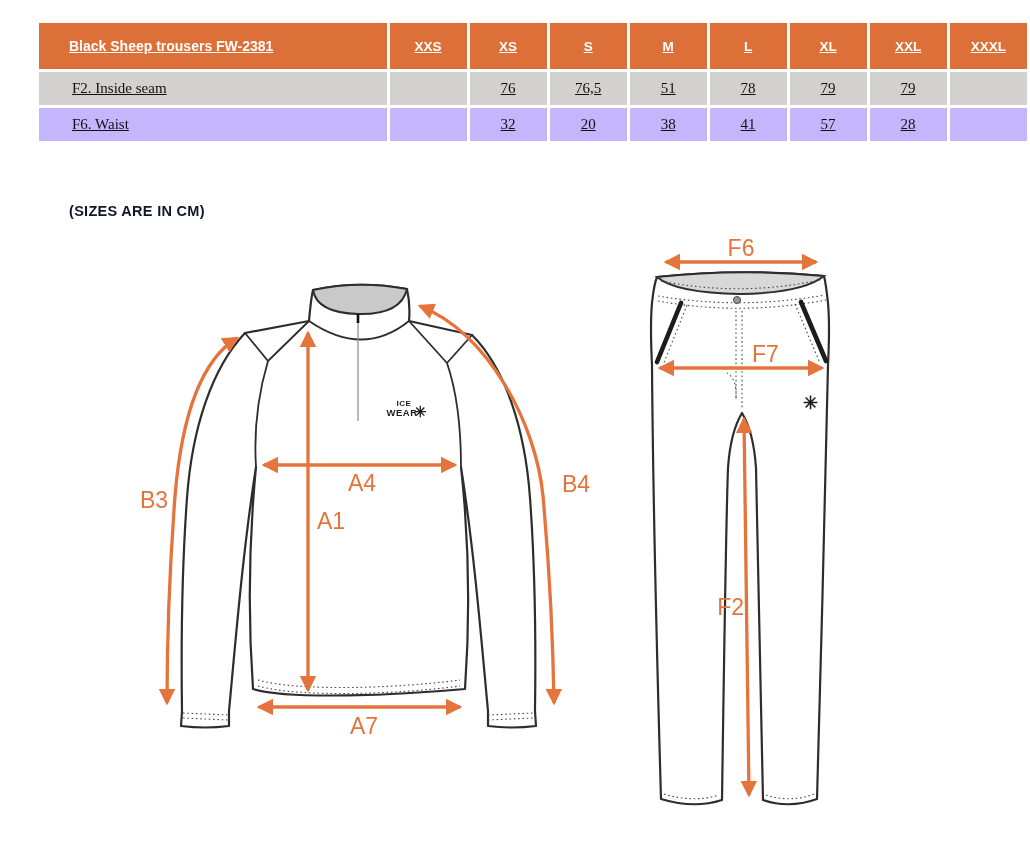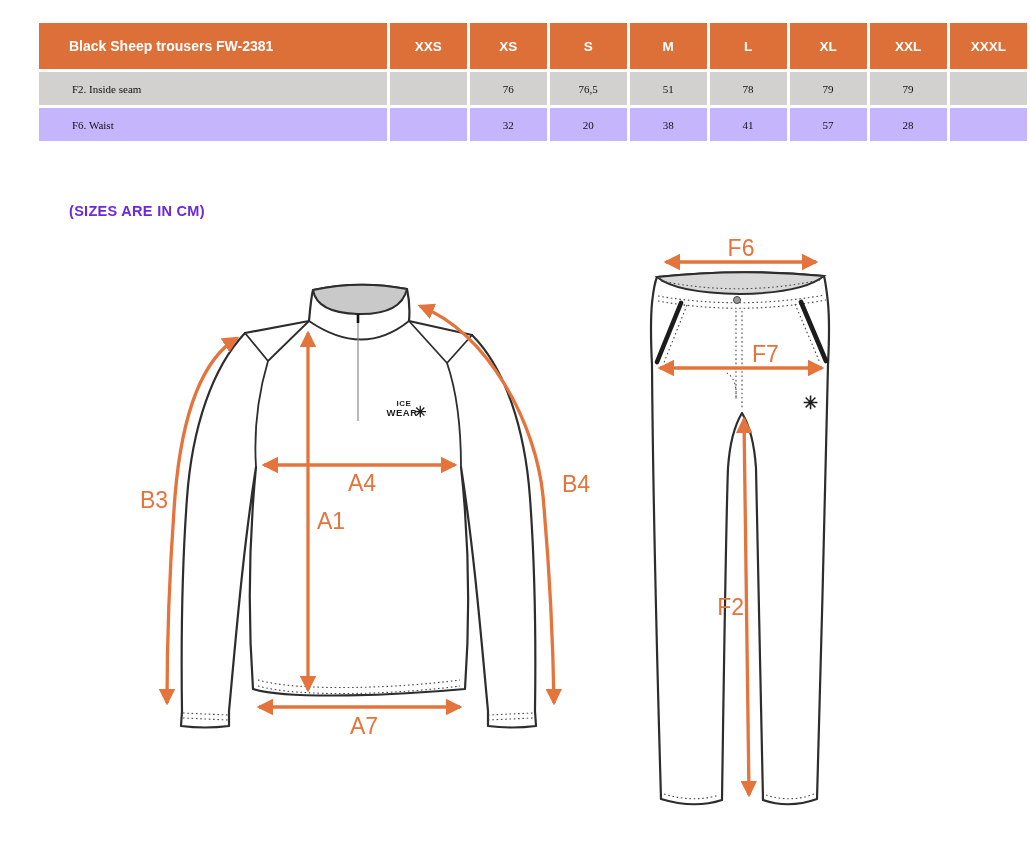--- a/index.html
+++ b/index.html
@@ -6,40 +6,40 @@
   body{
     width:1030px;height:849px;position:relative;overflow:hidden;
     background:#ffffff;font-family:"Liberation Sans",sans-serif;
   }
   
   table.size-table{
     position:absolute;top:20px;left:36px;
     border-collapse:separate;border-spacing:3px;
     table-layout:fixed;
   }
-  table.size-table th,table.size-table td{padding:0;vertical-align:middle;}
+  table.size-table th,table.size-table td{padding:0;vertical-align:middle;text-decoration:underline;}
   table.size-table th{
     background:#dd7038;color:#ffffff;font-weight:bold;
     font-size:13.5px;height:46px;
   }
   table.size-table th.title-cell{
     width:322px;text-align:left;padding-left:30px;font-size:14px;
   }
   table.size-table th.size-cell{width:78px;}
   table.size-table td{
-    font-family:"Liberation Serif",serif;font-size:11px;color:#111;
+    font-family:"Liberation Serif",serif;font-size:15px;color:#111;
     height:33px;text-align:center;
   }
   table.size-table td.row-label{text-align:left;padding-left:33px;}
   table.size-table tr.row-dark  td{background:#d2d1d0;}
   table.size-table tr.row-light td{background:#c4b5fd;}
   
   .units-note{
     position:absolute;top:203px;left:69px;
-    color:#6d28d9;font-size:14.5px;font-weight:600;letter-spacing:.3px;
+    color:#0f172a;font-size:14.5px;font-weight:600;letter-spacing:.3px;
   }
   
   svg.diagram{position:absolute;top:0;left:0;pointer-events:none;}
   .garment{fill:#ffffff;stroke:#2d2d2d;stroke-width:2.2;stroke-linejoin:round;stroke-linecap:round;}
   .inner-gray{fill:#c9c9c9;stroke:#2d2d2d;stroke-width:2;}
   .inner-gray-light{fill:#d8d8d8;stroke:#2d2d2d;stroke-width:2;}
   .seam{fill:none;stroke:#2d2d2d;stroke-width:1.8;stroke-linejoin:round;stroke-linecap:round;}
   .thick-seam{fill:none;stroke:#1c1c1c;stroke-width:4.6;stroke-linecap:round;}
   .dots{fill:none;stroke:#4a4a4a;stroke-width:1.1;stroke-dasharray:1.6 2.7;}
   .zip{stroke:#8a8a8a;stroke-width:1.2;}

